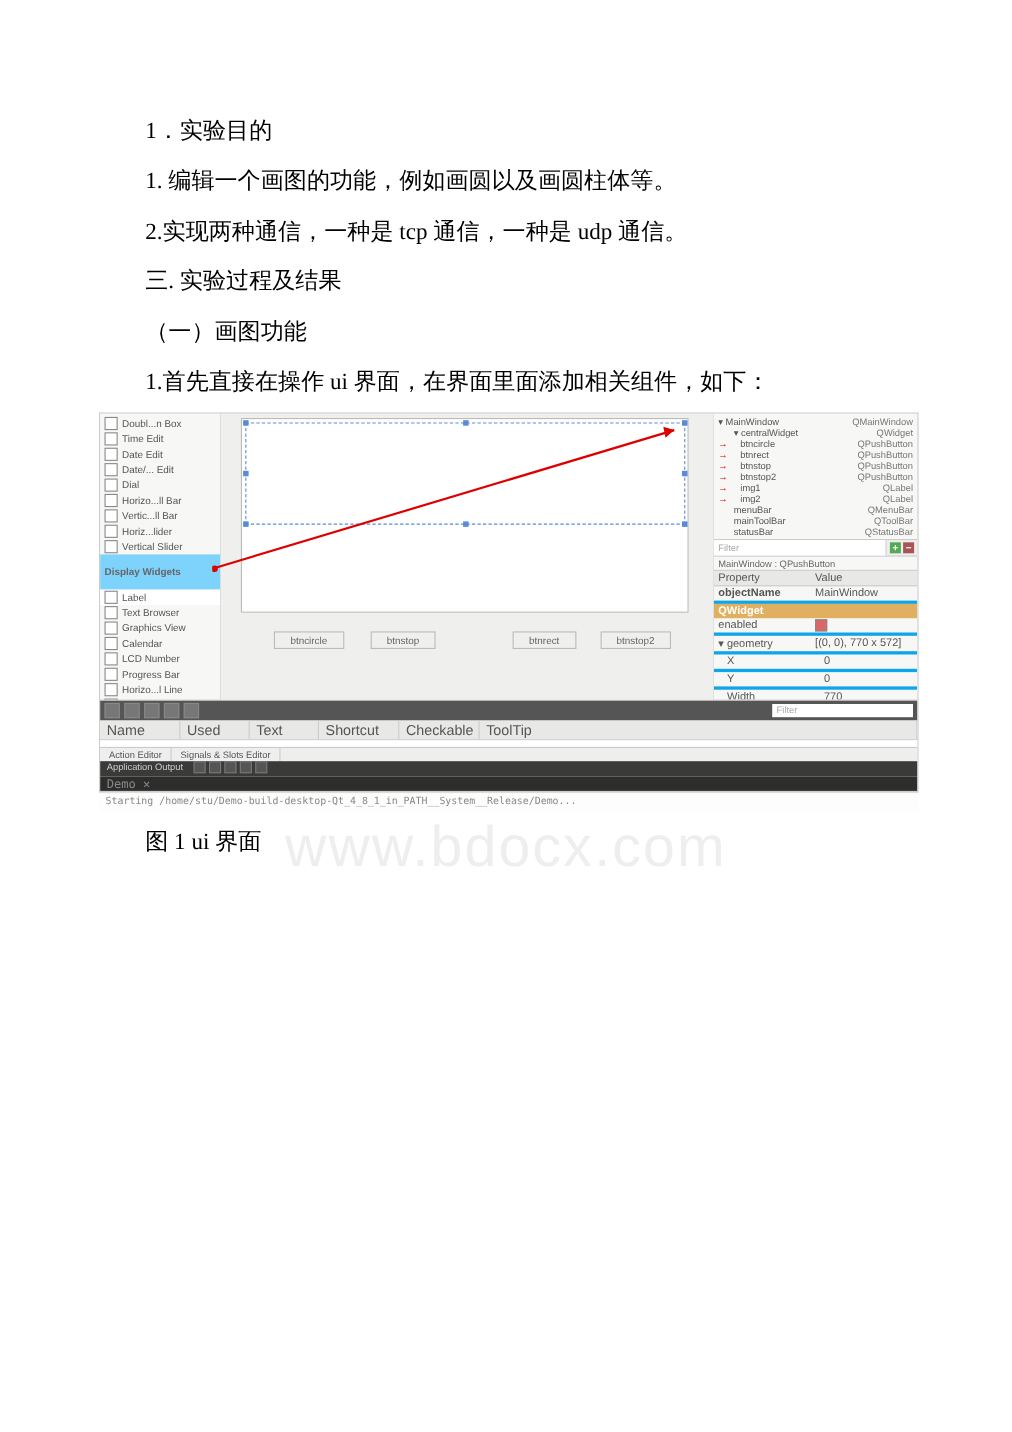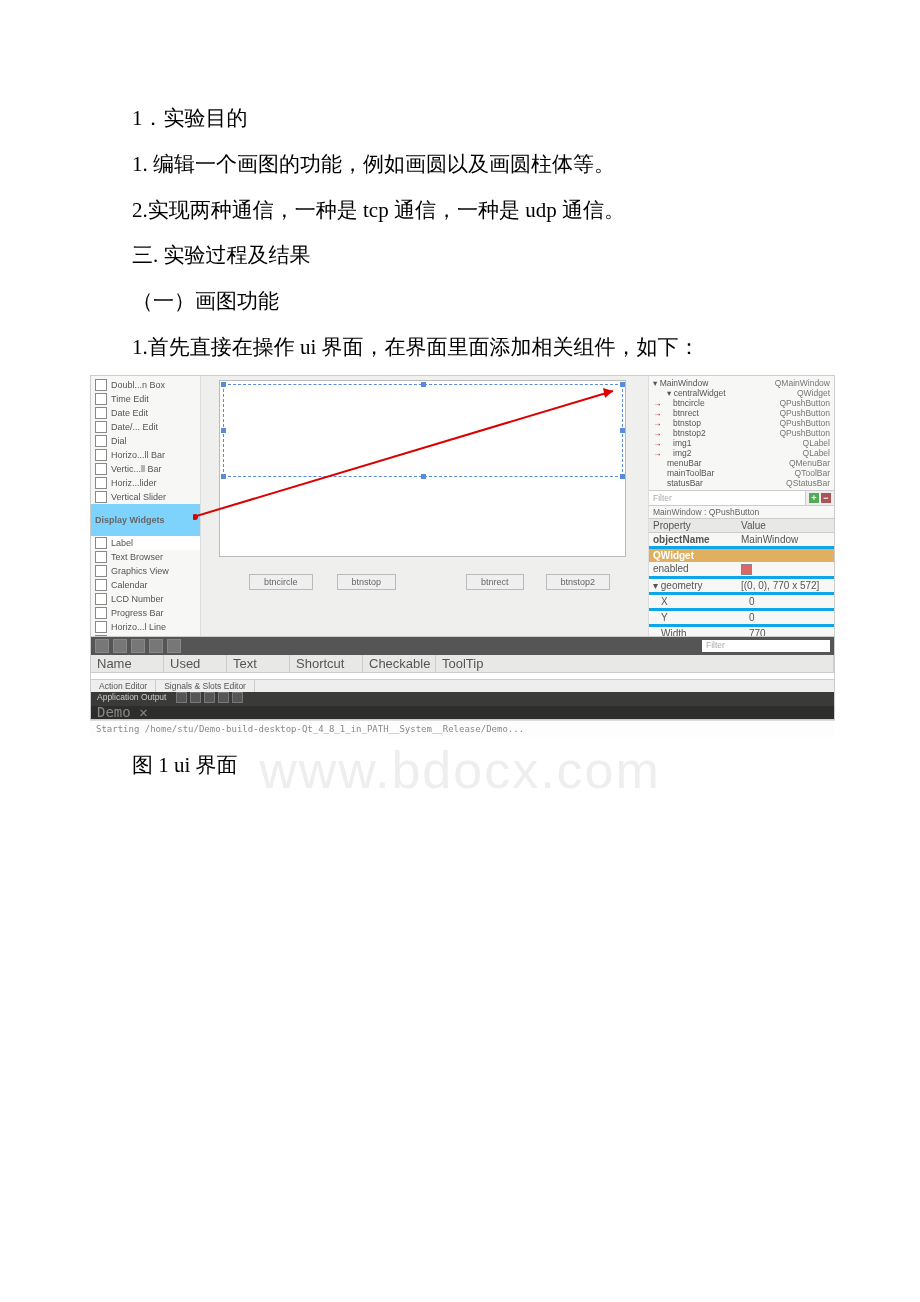--- a/index.html
+++ b/index.html
@@ -205,21 +205,21 @@
     color: #ccc;
     font-size: 8.5px;
     display:flex; align-items:flex-start;
     padding: 0 6px;
     gap: 10px;
   }
   .mock .outpane {
     height: 13px;
     background: #2d2d2b;
     color: #888;
-    font-size: 14px;
+    font-size: 11px;
     padding: 0 6px;
     line-height: 13px;
     font-family: Consolas, monospace;
   }
   .pathline {
     font-family: Consolas, monospace;
     font-size: 9px;
     color: #888;
     border-top: 1px solid #ddd;
     padding: 3px 6px;

